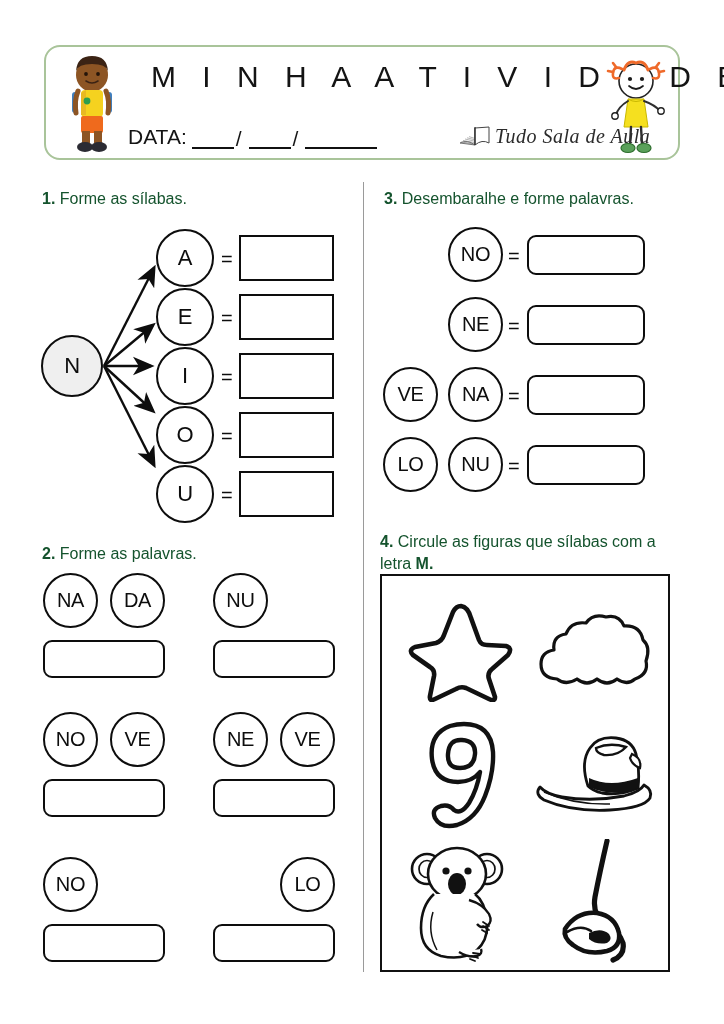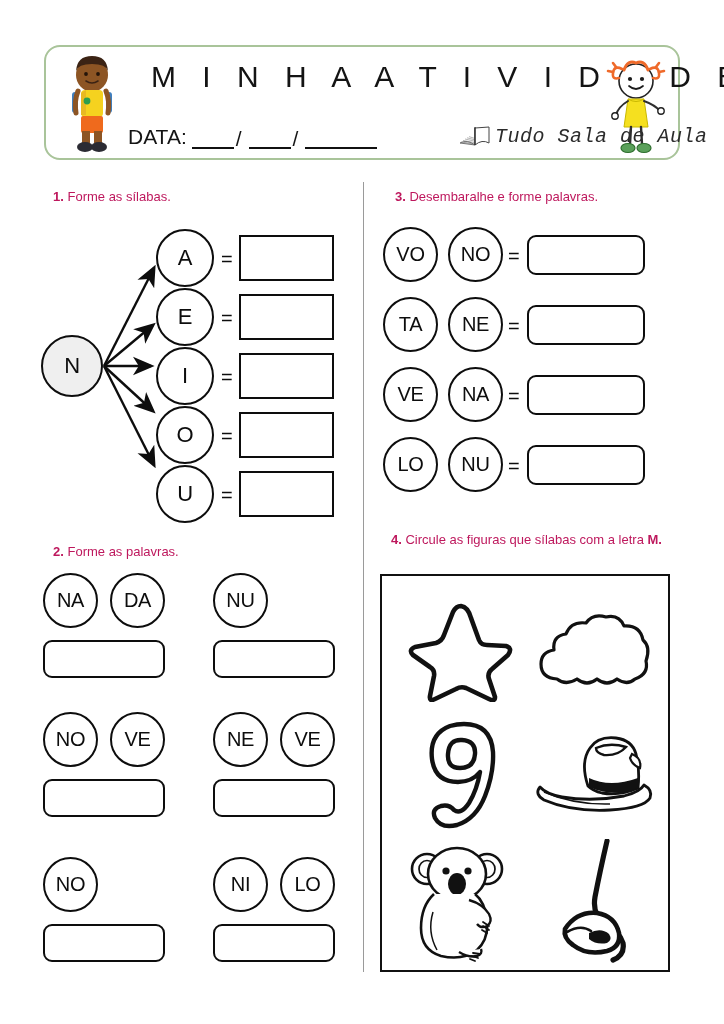--- a/index.html
+++ b/index.html
@@ -66,21 +66,21 @@
   
   #brand-logo {
     position: absolute;
     left: 412px;
     top: 74px;
     display: flex;
     align-items: center;
     gap: 3px;
   }
   #brand-text {
-    font-family: Liberation Mono, monospace;
+    font-family: Liberation Serif, serif;
     font-style: italic;
     font-size: 20px;
     color: #2b2b2b;
     letter-spacing: 0.5px;
     white-space: nowrap;
   }
 
   
   #boy-figure {
     position: absolute;
@@ -104,24 +104,23 @@
     left: 363px;
     top: 182px;
     width: 1px;
     height: 790px;
     background: #9a9a9a;
   }
 
   
   .q-heading {
     position: absolute;
-    font-size: 13px;
-    color: #be185d;
+    font-size: 16px;
+    color: #14532d;
     line-height: 1.38;
-    margin-left: 11px;
   }
   .q-heading b { font-weight: bold; }
 
   #q1-heading { left: 42px; top: 188px; }
   #q2-heading { left: 42px; top: 543px; }
   #q3-heading { left: 384px; top: 188px; text-align: right; }
   #q4-heading { left: 380px; top: 531px; width: 290px; }
 
   
   .bubble {
@@ -356,38 +355,35 @@
   <div class="answer-box-round q2-box" style="left:177px;top:67px"></div>
 
   <div class="bubble q2-bubble" style="left:7px;  top:139px">NO</div>
   <div class="bubble q2-bubble" style="left:74px; top:139px">VE</div>
   <div class="bubble q2-bubble" style="left:177px;top:139px">NE</div>
   <div class="bubble q2-bubble" style="left:244px;top:139px">VE</div>
   <div class="answer-box-round q2-box" style="left:7px;  top:206px"></div>
   <div class="answer-box-round q2-box" style="left:177px;top:206px"></div>
 
   <div class="bubble q2-bubble" style="left:7px;  top:284px">NO</div>
-  <div class="bubble q2-bubble" style="left:177px;top:284px">NI</div>
   <div class="bubble q2-bubble" style="left:244px;top:284px">LO</div>
   <div class="answer-box-round q2-box" style="left:7px;  top:351px"></div>
   <div class="answer-box-round q2-box" style="left:177px;top:351px"></div>
 </div>
 
 <div class="q-heading" id="q3-heading">
   <b>3.</b><span> Desembaralhe e forme palavras.</span>
 </div>
 
 <div id="q3-area">
 
-  <div class="bubble q3-bubble" style="left:3px; top:5px">VO</div>
   <div class="bubble q3-bubble" style="left:68px;top:5px">NO</div>
   <div class="eq-sign q3-eq" style="left:128px;top:24px">=</div>
   <div class="answer-box-round q3-box" style="top:13px"></div>
 
-  <div class="bubble q3-bubble" style="left:3px; top:75px">TA</div>
   <div class="bubble q3-bubble" style="left:68px;top:75px">NE</div>
   <div class="eq-sign q3-eq" style="left:128px;top:94px">=</div>
   <div class="answer-box-round q3-box" style="top:83px"></div>
 
   <div class="bubble q3-bubble" style="left:3px; top:145px">VE</div>
   <div class="bubble q3-bubble" style="left:68px;top:145px">NA</div>
   <div class="eq-sign q3-eq" style="left:128px;top:164px">=</div>
   <div class="answer-box-round q3-box" style="top:153px"></div>
 
   <div class="bubble q3-bubble" style="left:3px; top:215px">LO</div>

